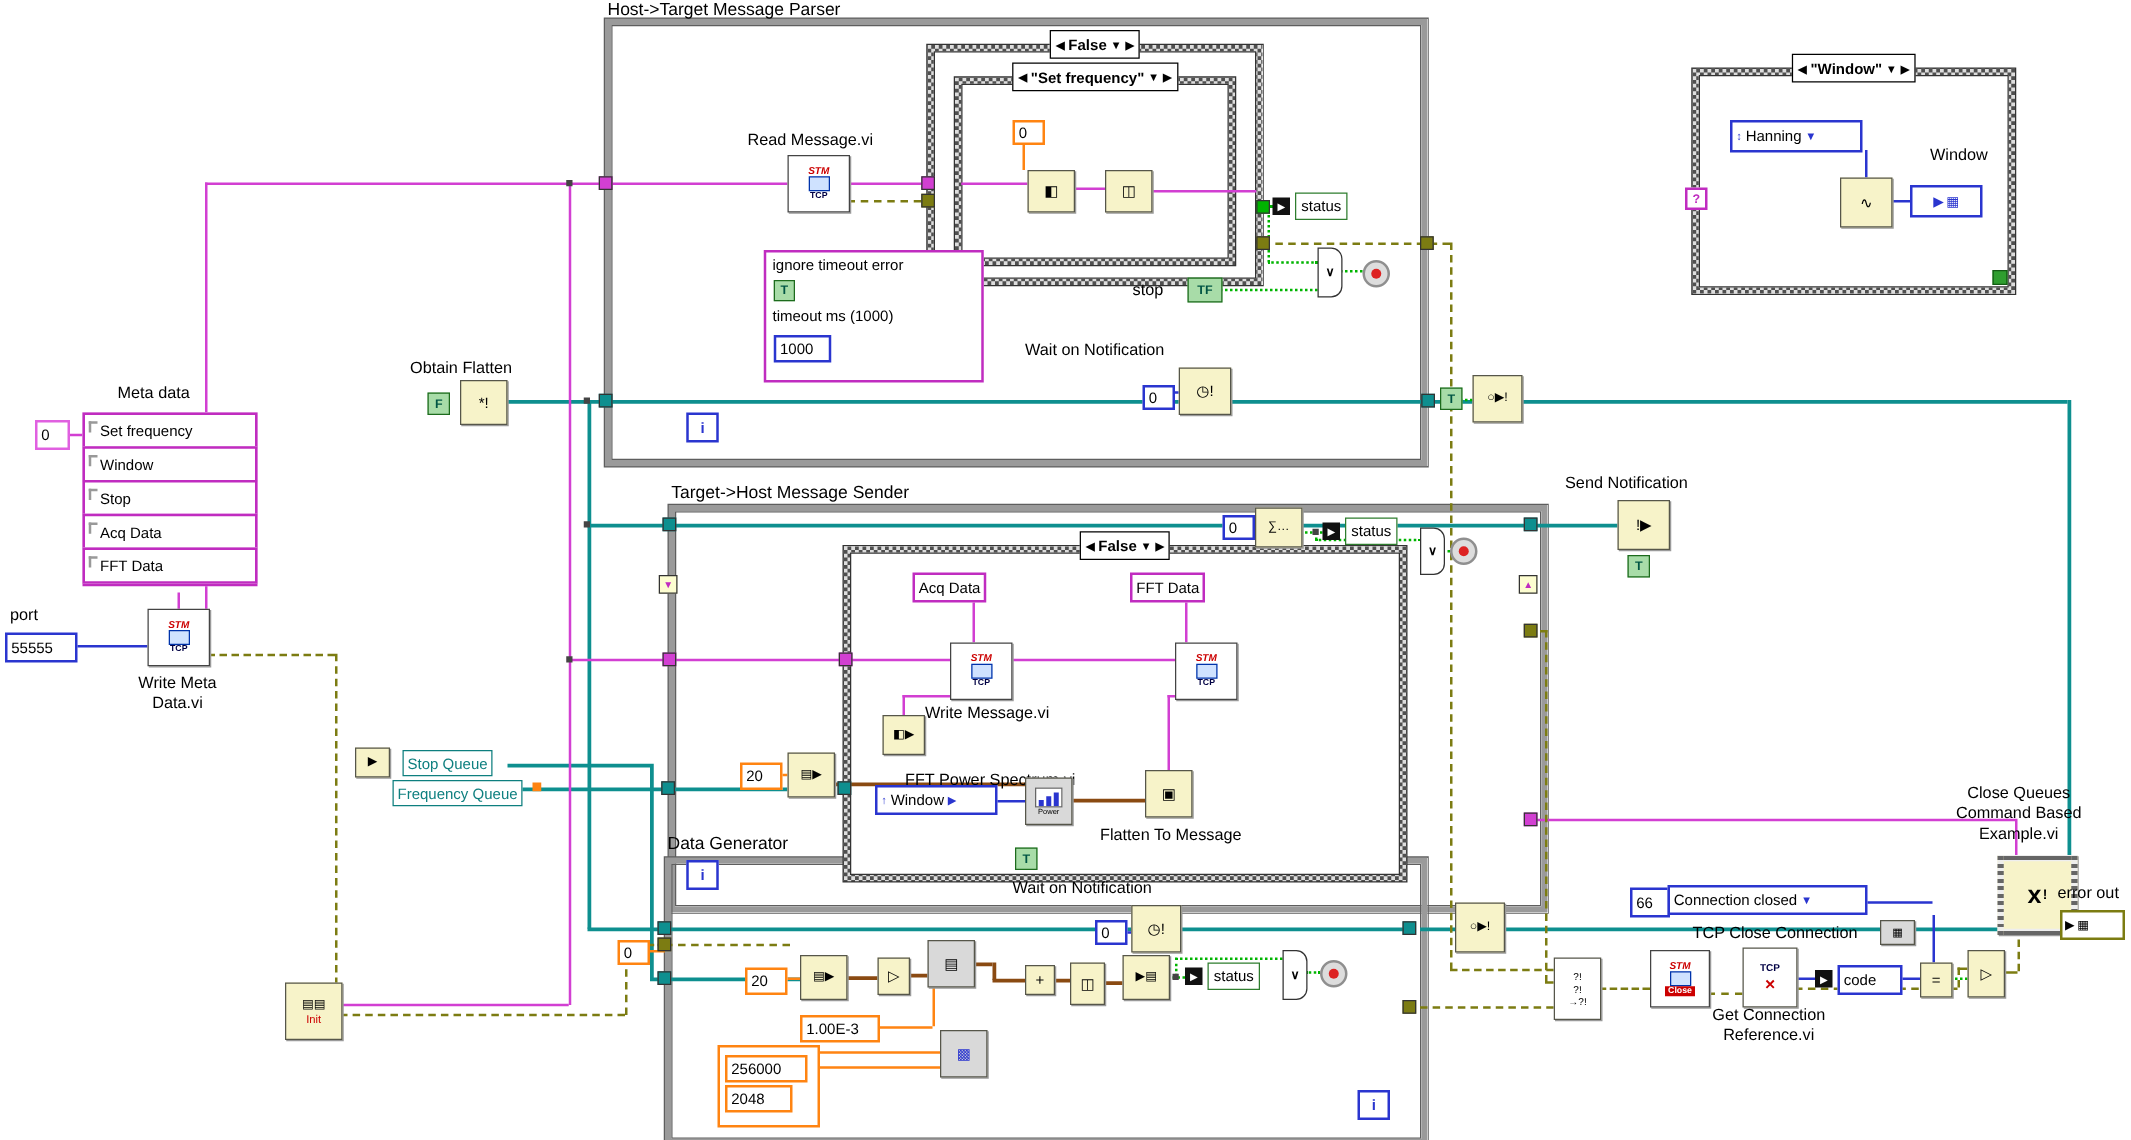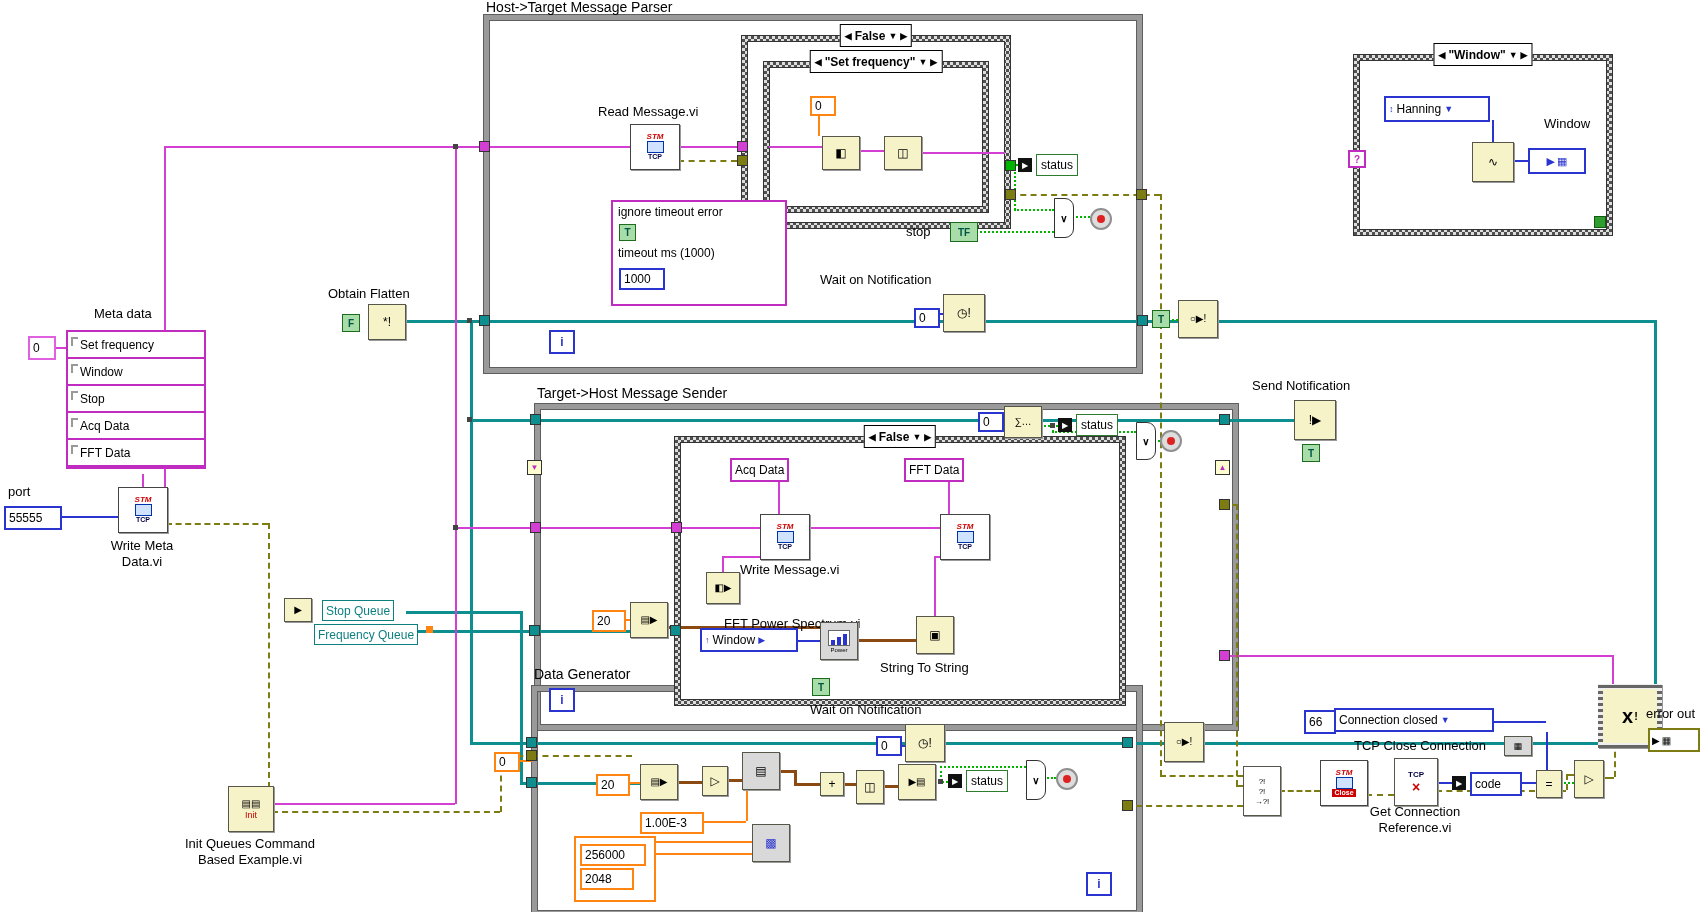--- a/index.html
+++ b/index.html
@@ -253,24 +253,20 @@
   </div>
   <div class="flabel center2" style="left:82px;top:538px;width:120px">
     <div>Write Meta</div>
     <div>Data.vi</div>
   </div>
 
   <div class="vi" style="left:228px;top:786px;width:44px;height:44px">
     <span class="gl" style="font-size:10px">▤▤</span>
     <span style="color:#c00;font-weight:normal;font-size:9px">Init</span>
   </div>
-  <div class="flabel center2" style="left:140px;top:836px;width:220px">
-    <div>Init Queues Command</div>
-    <div>Based Example.vi</div>
-  </div>
 
   <div class="flabel" style="left:328px;top:286px">Obtain Flatten</div>
   <div class="bool" style="left:342px;top:314px;width:16px;height:16px">F</div>
   <div class="vi" style="left:368px;top:304px;width:36px;height:34px">
     <span class="gl">*!</span>
   </div>
 
   <div class="vi" style="left:284px;top:598px;width:26px;height:22px">
     <span class="gl" style="font-size:10px">▶</span>
   </div>
@@ -372,21 +368,21 @@
     <span>Window</span>
     <span class="tiny">▶</span>
   </div>
   <div class="vi gray" style="left:820px;top:622px;width:36px;height:36px">
     <div class="bars"></div>
     <span style="font-size:6px">Power</span>
   </div>
   <div class="vi" style="left:916px;top:616px;width:36px;height:36px">
     <span class="gl">▣</span>
   </div>
-  <div class="flabel" style="left:880px;top:660px">String To String</div>
+  <div class="flabel" style="left:880px;top:660px">Flatten To Message</div>
   <div class="bool" style="left:812px;top:678px;width:16px;height:16px">T</div>
 
   <div class="num" style="left:978px;top:412px;width:16px;height:16px">0</div>
   <div class="vi" style="left:1004px;top:406px;width:36px;height:30px">
     <span class="gl" style="font-size:10px">∑…</span>
   </div>
   <div class="abox" style="left:1058px;top:418px">
       <span>▶</span>
     </div>
   <div class="olabel" style="left:1076px;top:414px">status</div>
@@ -481,20 +477,25 @@
     <span class="gl">=</span>
   </div>
   <div class="vi" style="left:1574px;top:760px;width:28px;height:36px">
     <span class="gl">▷</span>
   </div>
   <div class="flabel center2" style="left:1330px;top:804px;width:170px">
     <div>Get Connection</div>
     <div>Reference.vi</div>
   </div>
 
+  <div class="flabel center2" style="left:1530px;top:626px;width:170px">
+    <div>Close Queues</div>
+    <div>Command Based</div>
+    <div>Example.vi</div>
+  </div>
   <div class="vi row film" style="left:1598px;top:684px;width:54px;height:54px">
     <span style="font-size:20px;font-weight:bold">x</span>
     <span style="font-size:11px;font-weight:bold">!</span>
   </div>
   <div class="flabel" style="left:1646px;top:706px">error out</div>
   <div class="eind" style="left:1648px;top:728px;width:44px;height:20px">
     <span>▶</span>
     <span>▦</span>
   </div>
 

